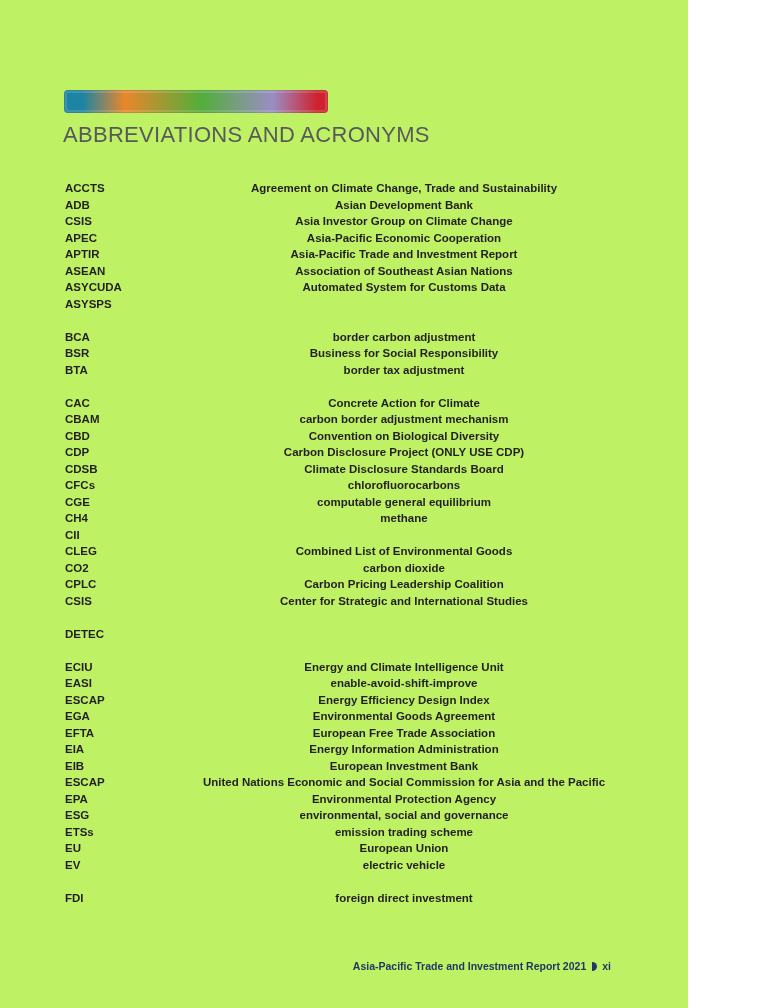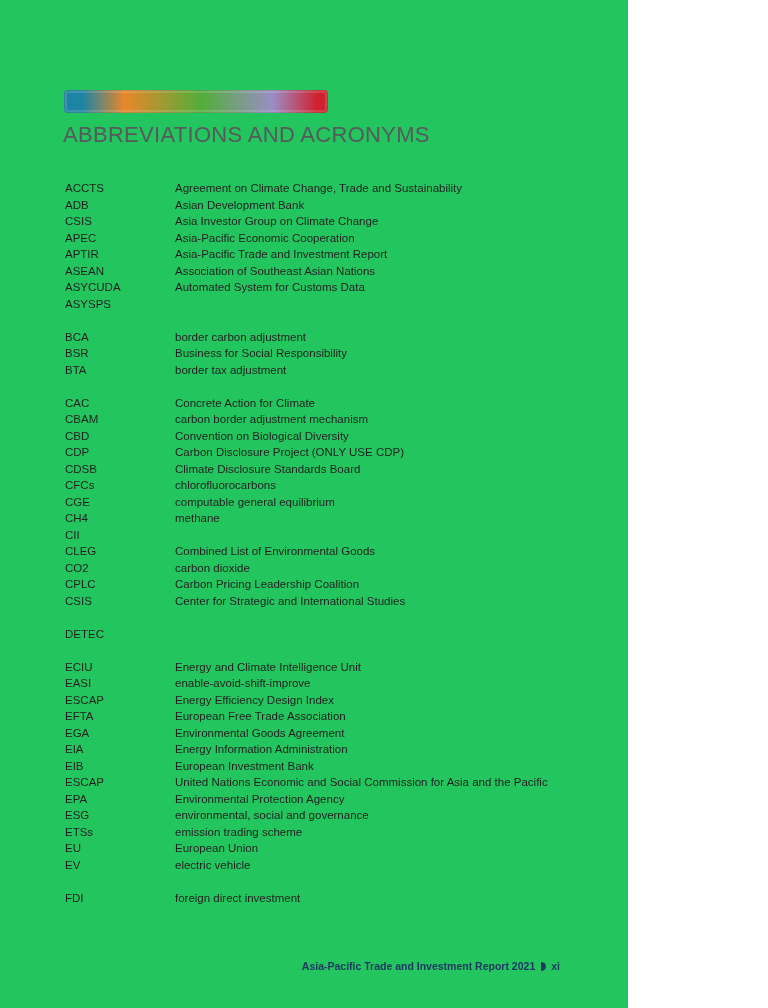--- a/index.html
+++ b/index.html
@@ -1,22 +1,23 @@
 <!DOCTYPE html>
 <html><head>
 <meta charset="utf-8">
 <style>
   html, body { margin: 0; padding: 0; background: #ffffff; }
   .page {
     position: relative;
-    width: 628px;
+    width: 680px;
     height: 1008px;
-    background: #22c55e;
+    background: #bef264;
     font-family: "Liberation Sans", sans-serif;
     overflow: hidden;
+    padding-left: 8px;
   }
   .accent-bar {
     position: absolute;
     left: 64px;
     top: 90px;
     width: 264px;
     height: 23px;
     border-radius: 4px;
     box-shadow: inset 0 0 0 1px rgba(0,0,0,0.12), inset 0 0 0 3px rgba(255,255,255,0.14);
   }
@@ -31,28 +32,28 @@
     white-space: nowrap;
   }
   .abbr-list {
     position: absolute;
     left: 65px;
     top: 180px;
     right: 55px;
     font-size: 11.5px;
     color: #231f20;
   }
-  .abbr-group { margin-bottom: 16.5px; }
+  .abbr-group { margin-bottom: 16.5px; font-weight: bold; }
   .abbr-row { display: flex; line-height: 16.5px; }
   .abbr-term { width: 110px; flex-shrink: 0; }
-  .abbr-def { flex: 1; white-space: nowrap; }
+  .abbr-def { flex: 1; white-space: nowrap; text-align: center; }
   .page-footer {
     position: absolute;
     top: 960px;
-    right: 68px;
+    right: 77px;
     display: flex;
     align-items: center;
     font-size: 10.5px;
     font-weight: bold;
     color: #1f3864;
     justify-content: flex-end;
   }
   .page-marker {
     width: 5px;
     height: 9px;
@@ -183,26 +184,26 @@
         </div>
         <div class="abbr-row">
           <span class="abbr-term">EASI</span>
           <span class="abbr-def">enable-avoid-shift-improve</span>
         </div>
         <div class="abbr-row">
           <span class="abbr-term">ESCAP</span>
           <span class="abbr-def">Energy Efficiency Design Index</span>
         </div>
         <div class="abbr-row">
+          <span class="abbr-term">EGA</span>
+          <span class="abbr-def">Environmental Goods Agreement</span>
+        </div>
+        <div class="abbr-row">
           <span class="abbr-term">EFTA</span>
           <span class="abbr-def">European Free Trade Association</span>
-        </div>
-        <div class="abbr-row">
-          <span class="abbr-term">EGA</span>
-          <span class="abbr-def">Environmental Goods Agreement</span>
         </div>
         <div class="abbr-row">
           <span class="abbr-term">EIA</span>
           <span class="abbr-def">Energy Information Administration</span>
         </div>
         <div class="abbr-row">
           <span class="abbr-term">EIB</span>
           <span class="abbr-def">European Investment Bank</span>
         </div>
         <div class="abbr-row">

